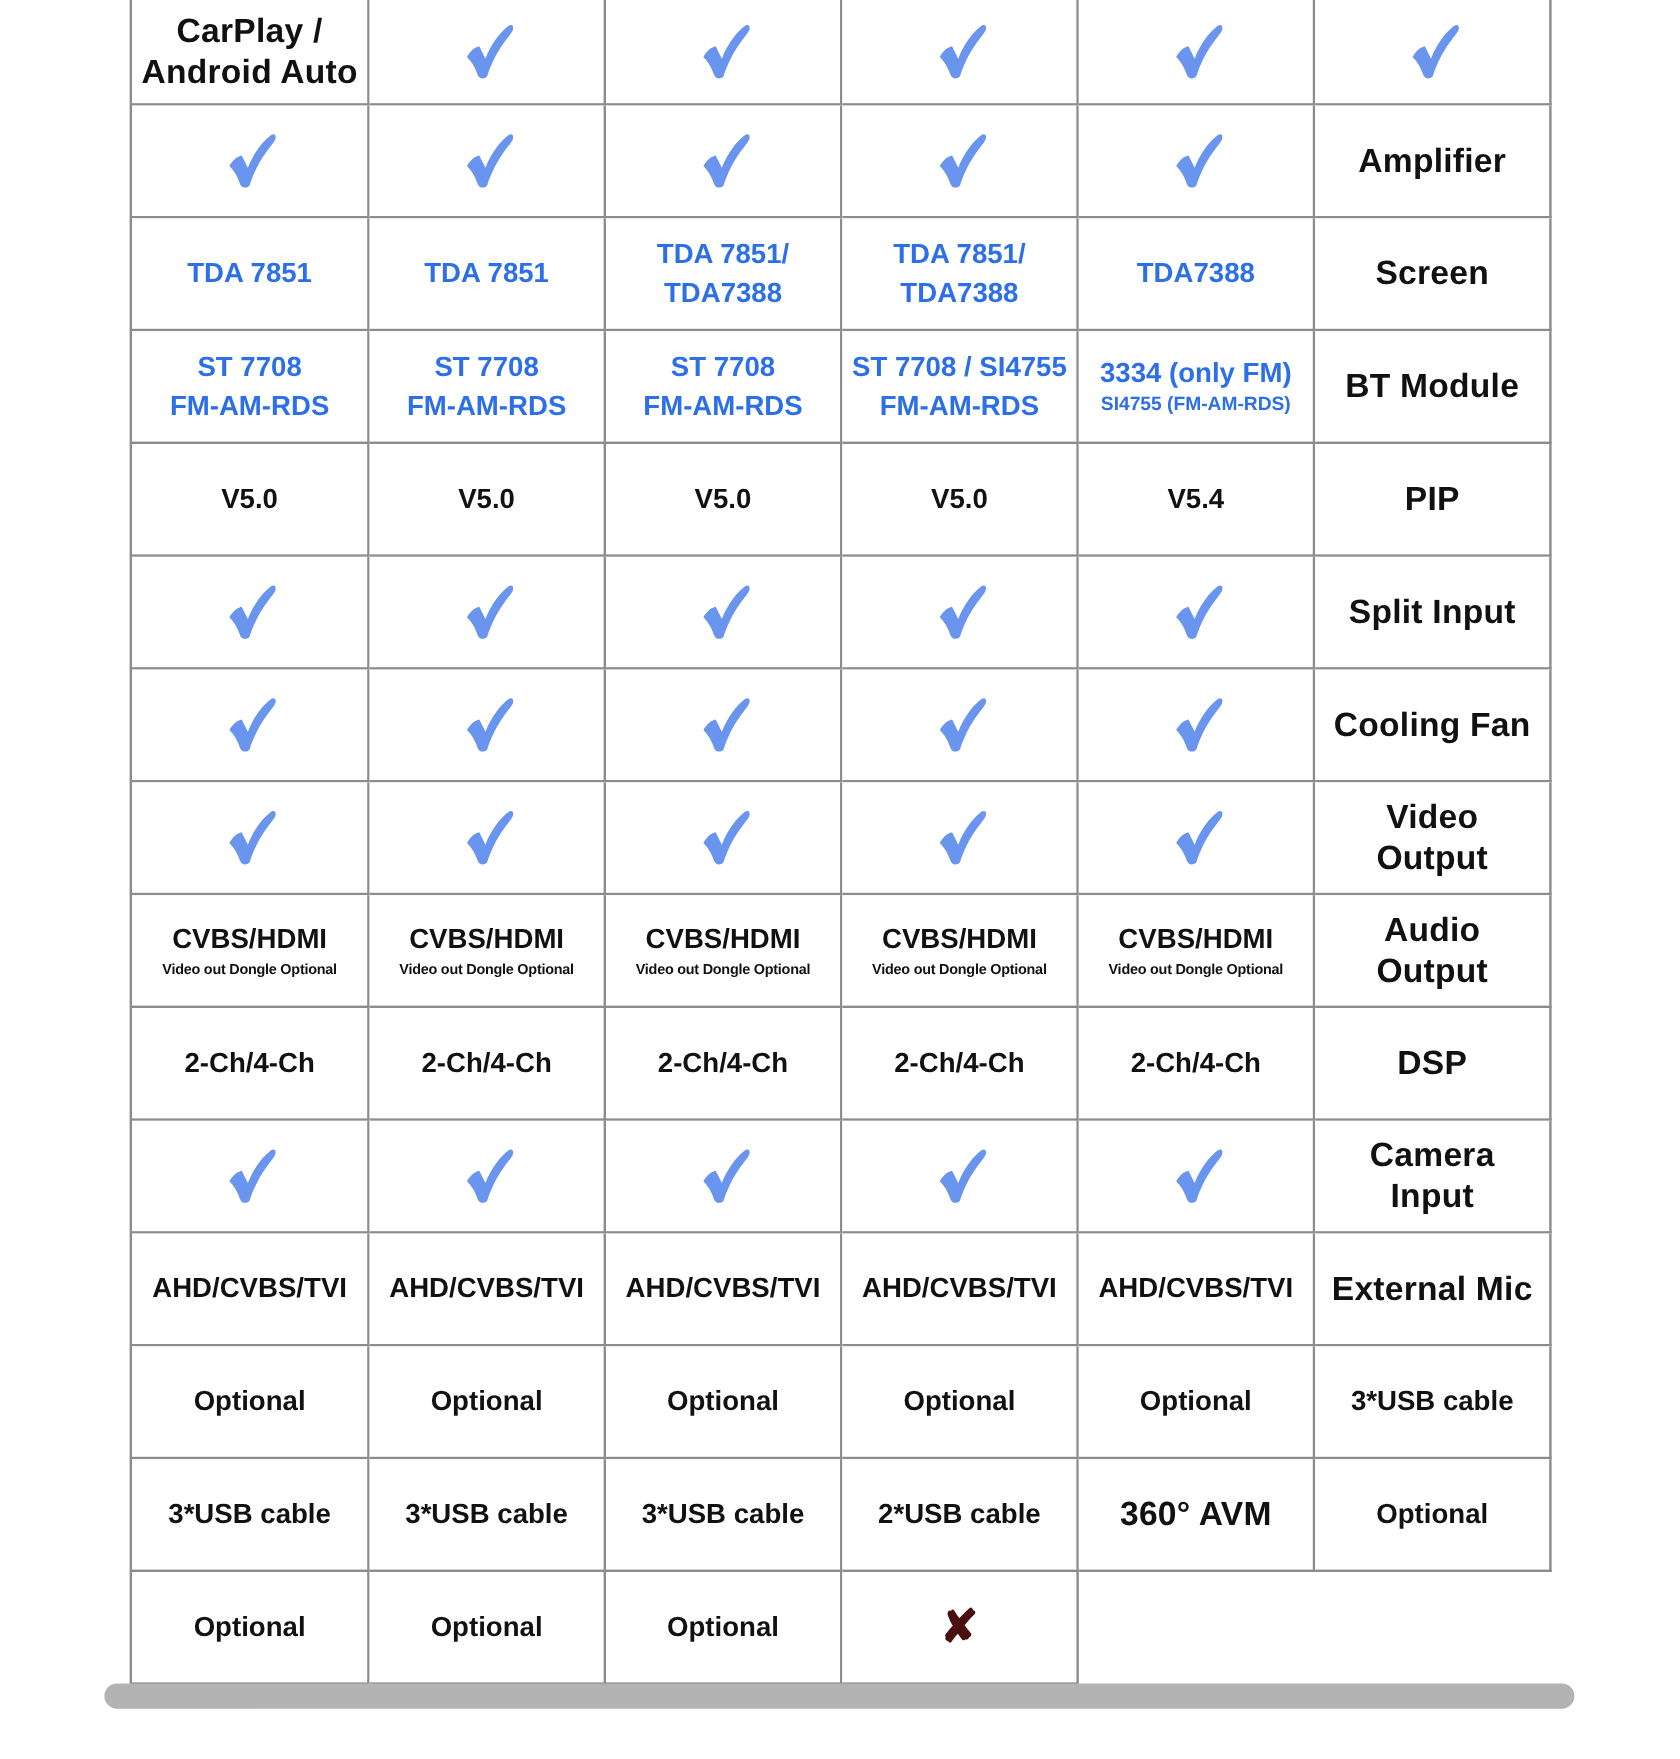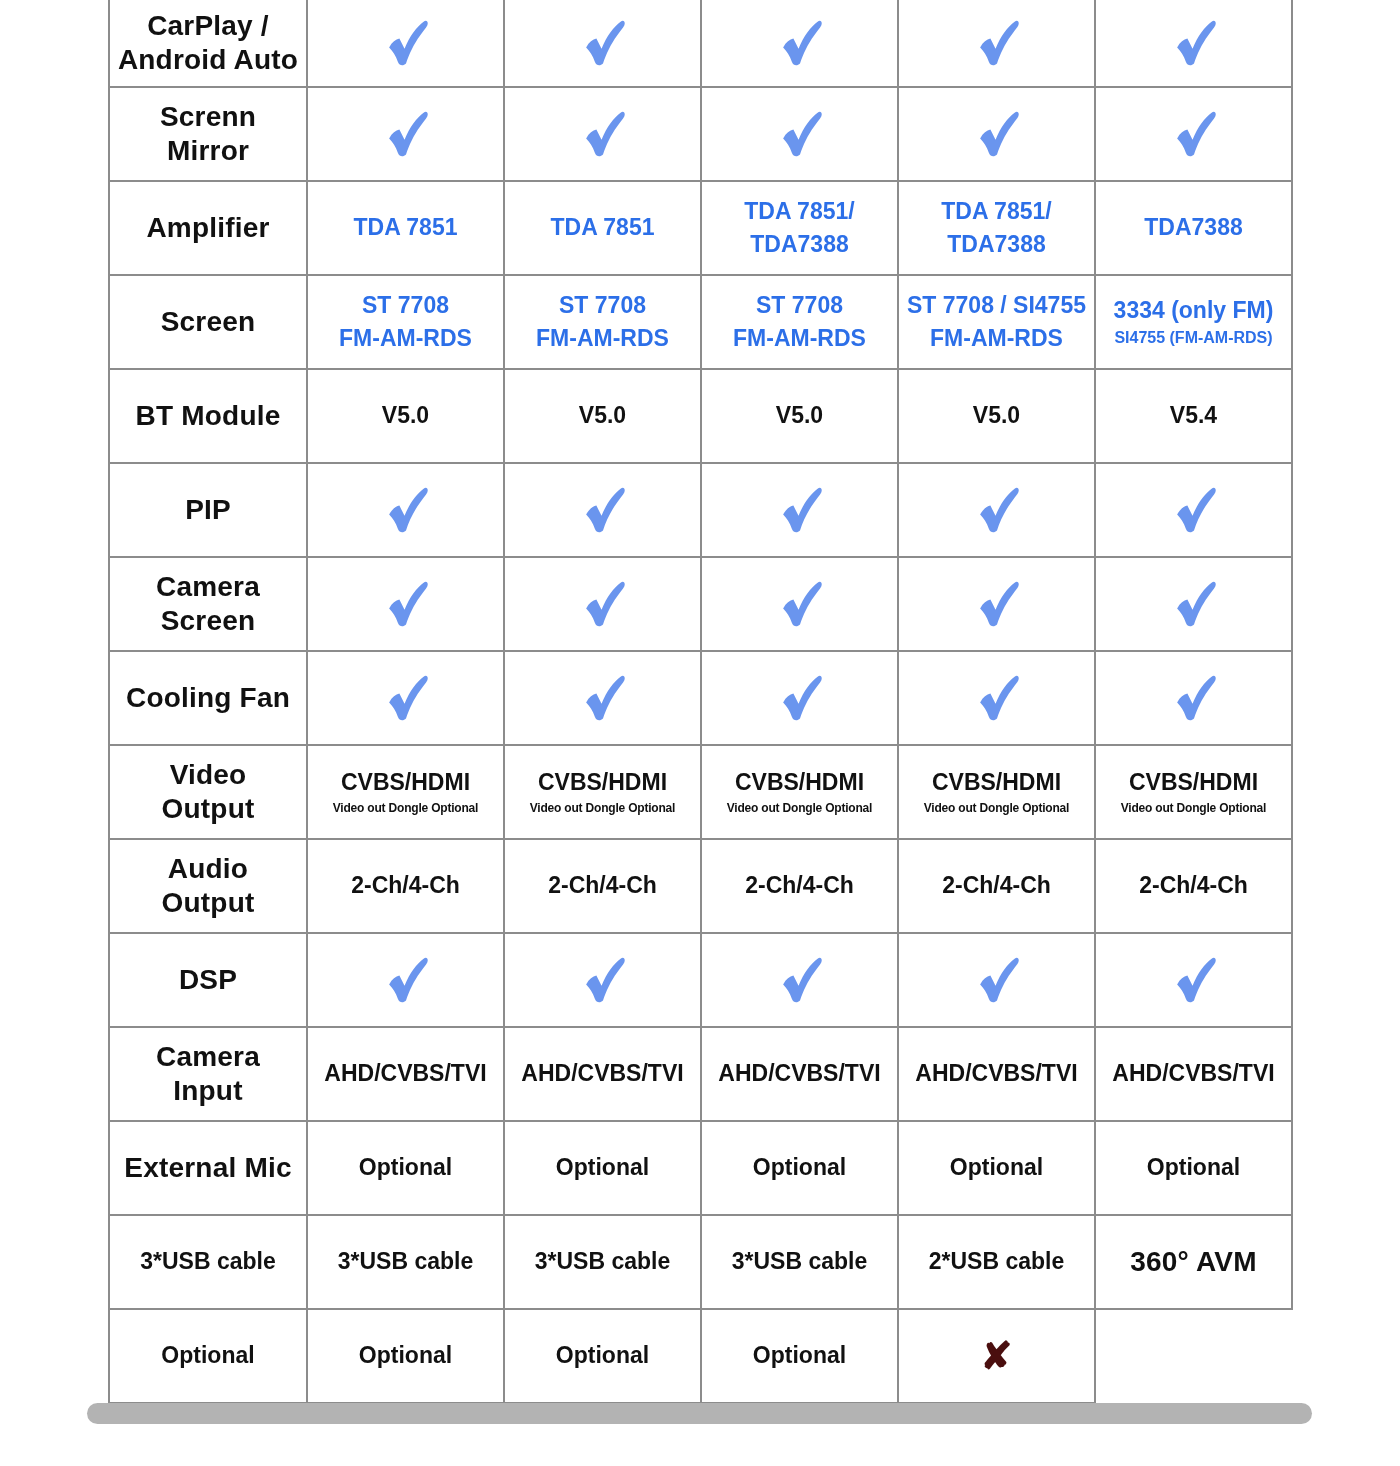--- a/index.html
+++ b/index.html
@@ -111,22 +111,20 @@
       <div class="cell value-cell cell-black">
         <svg class="check" width="44" height="48" viewBox="0 0 60 64" aria-hidden="true">
           <path fill="currentColor" d="M7 38 C11 31 16 27 21 26 L28 40 C35 22 45 10 54 3 C58 0 61 3 59 8 C57 12 53 16 49 22 C41 33 34 47 30 60 C26 64 21 63 19 58 C16 49 12 43 7 38 Z"></path>
         </svg>
       </div>
       <div class="cell value-cell cell-black">
         <svg class="check" width="44" height="48" viewBox="0 0 60 64" aria-hidden="true">
           <path fill="currentColor" d="M7 38 C11 31 16 27 21 26 L28 40 C35 22 45 10 54 3 C58 0 61 3 59 8 C57 12 53 16 49 22 C41 33 34 47 30 60 C26 64 21 63 19 58 C16 49 12 43 7 38 Z"></path>
         </svg>
       </div>
-      <div class="cell label-cell">Screnn
-Mirror</div>
       <div class="cell value-cell cell-black">
         <svg class="check" width="44" height="48" viewBox="0 0 60 64" aria-hidden="true">
           <path fill="currentColor" d="M7 38 C11 31 16 27 21 26 L28 40 C35 22 45 10 54 3 C58 0 61 3 59 8 C57 12 53 16 49 22 C41 33 34 47 30 60 C26 64 21 63 19 58 C16 49 12 43 7 38 Z"></path>
         </svg>
       </div>
       <div class="cell value-cell cell-black">
         <svg class="check" width="44" height="48" viewBox="0 0 60 64" aria-hidden="true">
           <path fill="currentColor" d="M7 38 C11 31 16 27 21 26 L28 40 C35 22 45 10 54 3 C58 0 61 3 59 8 C57 12 53 16 49 22 C41 33 34 47 30 60 C26 64 21 63 19 58 C16 49 12 43 7 38 Z"></path>
         </svg>
       </div>
@@ -219,21 +217,21 @@
       <div class="cell value-cell cell-black">
         <svg class="check" width="44" height="48" viewBox="0 0 60 64" aria-hidden="true">
           <path fill="currentColor" d="M7 38 C11 31 16 27 21 26 L28 40 C35 22 45 10 54 3 C58 0 61 3 59 8 C57 12 53 16 49 22 C41 33 34 47 30 60 C26 64 21 63 19 58 C16 49 12 43 7 38 Z"></path>
         </svg>
       </div>
       <div class="cell value-cell cell-black">
         <svg class="check" width="44" height="48" viewBox="0 0 60 64" aria-hidden="true">
           <path fill="currentColor" d="M7 38 C11 31 16 27 21 26 L28 40 C35 22 45 10 54 3 C58 0 61 3 59 8 C57 12 53 16 49 22 C41 33 34 47 30 60 C26 64 21 63 19 58 C16 49 12 43 7 38 Z"></path>
         </svg>
       </div>
-      <div class="cell label-cell">Camera Screen</div>
+      <div class="cell label-cell">Split Input</div>
       <div class="cell value-cell cell-black">
         <svg class="check" width="44" height="48" viewBox="0 0 60 64" aria-hidden="true">
           <path fill="currentColor" d="M7 38 C11 31 16 27 21 26 L28 40 C35 22 45 10 54 3 C58 0 61 3 59 8 C57 12 53 16 49 22 C41 33 34 47 30 60 C26 64 21 63 19 58 C16 49 12 43 7 38 Z"></path>
         </svg>
       </div>
       <div class="cell value-cell cell-black">
         <svg class="check" width="44" height="48" viewBox="0 0 60 64" aria-hidden="true">
           <path fill="currentColor" d="M7 38 C11 31 16 27 21 26 L28 40 C35 22 45 10 54 3 C58 0 61 3 59 8 C57 12 53 16 49 22 C41 33 34 47 30 60 C26 64 21 63 19 58 C16 49 12 43 7 38 Z"></path>
         </svg>
       </div>

